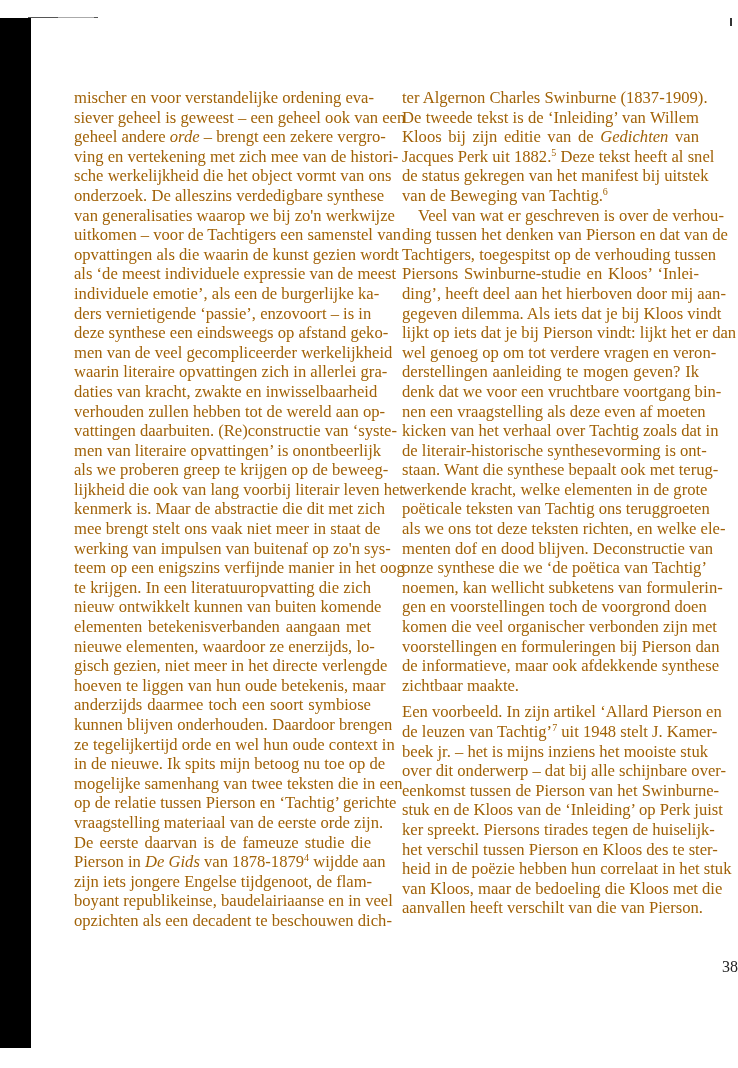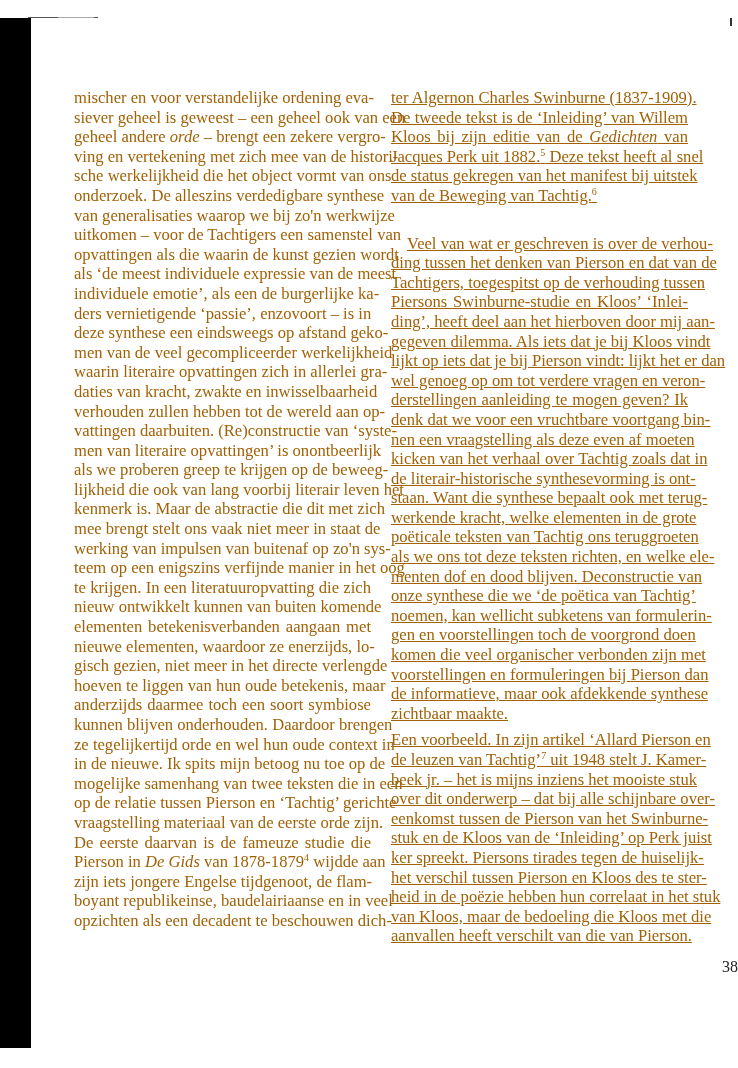--- a/index.html
+++ b/index.html
@@ -8,21 +8,21 @@
   .topedge { position:absolute; left:28px; top:17px; width:70px; height:1px; background:#555; }
   .topedge2 { position:absolute; left:58px; top:17px; width:36px; height:1px; background:#aaa; }
   .corner-mark { position:absolute; left:730px; top:18px; width:2px; height:8px; background:#333; }
   .col {
     position:absolute; top:88px; width:297px;
     font-family:"Liberation Serif", "DejaVu Serif", serif;
     font-size:16.6px; line-height:19.6px; color:#a16207;
     text-align:justify; hyphens:manual;
   }
   .col.left { left:74px; }
-  .col.right { left:391px;text-decoration:underline; }
+  .col.right { left:402px; }
   .col p { margin:0; }
   .col p.gap { margin-top:7px; }
   .line { display:block; text-align:justify; text-align-last:justify; white-space:nowrap; }
   .line.last { text-align-last:left; }
   sup { font-size:10px; line-height:0; vertical-align:6px; }
   .page-number {
     position:absolute; top:958px; left:0; width:738px; text-align:right;
     font-family:"Liberation Serif", "DejaVu Serif", serif; font-size:16px; color:#222;
   }
 </style>
@@ -84,21 +84,21 @@
 <div class="col right" id="col-right">
     <p>
       <span class="line">ter Algernon Charles Swinburne (1837-1909).</span>
       <span class="line">De tweede tekst is de ‘Inleiding’ van Willem</span>
       <span class="line">Kloos bij zijn editie van de <i>Gedichten</i> van</span>
       <span class="line">Jacques Perk uit 1882.<sup>5</sup> Deze tekst heeft al snel</span>
       <span class="line">de status gekregen van het manifest bij uitstek</span>
       <span class="line last">van de Beweging van Tachtig.<sup>6</sup></span>
     </p>
     <p>
-      <span class="line" style="text-indent: 16px; margin-top: 28px;">Veel van wat er geschreven is over de verhou-</span>
+      <span class="line" style="text-indent: 16px;">Veel van wat er geschreven is over de verhou-</span>
       <span class="line">ding tussen het denken van Pierson en dat van de</span>
       <span class="line">Tachtigers, toegespitst op de verhouding tussen</span>
       <span class="line">Piersons Swinburne-studie en Kloos’ ‘Inlei-</span>
       <span class="line">ding’, heeft deel aan het hierboven door mij aan-</span>
       <span class="line">gegeven dilemma. Als iets dat je bij Kloos vindt</span>
       <span class="line">lijkt op iets dat je bij Pierson vindt: lijkt het er dan</span>
       <span class="line">wel genoeg op om tot verdere vragen en veron-</span>
       <span class="line">derstellingen aanleiding te mogen geven? Ik</span>
       <span class="line">denk dat we voor een vruchtbare voortgang bin-</span>
       <span class="line">nen een vraagstelling als deze even af moeten</span>

